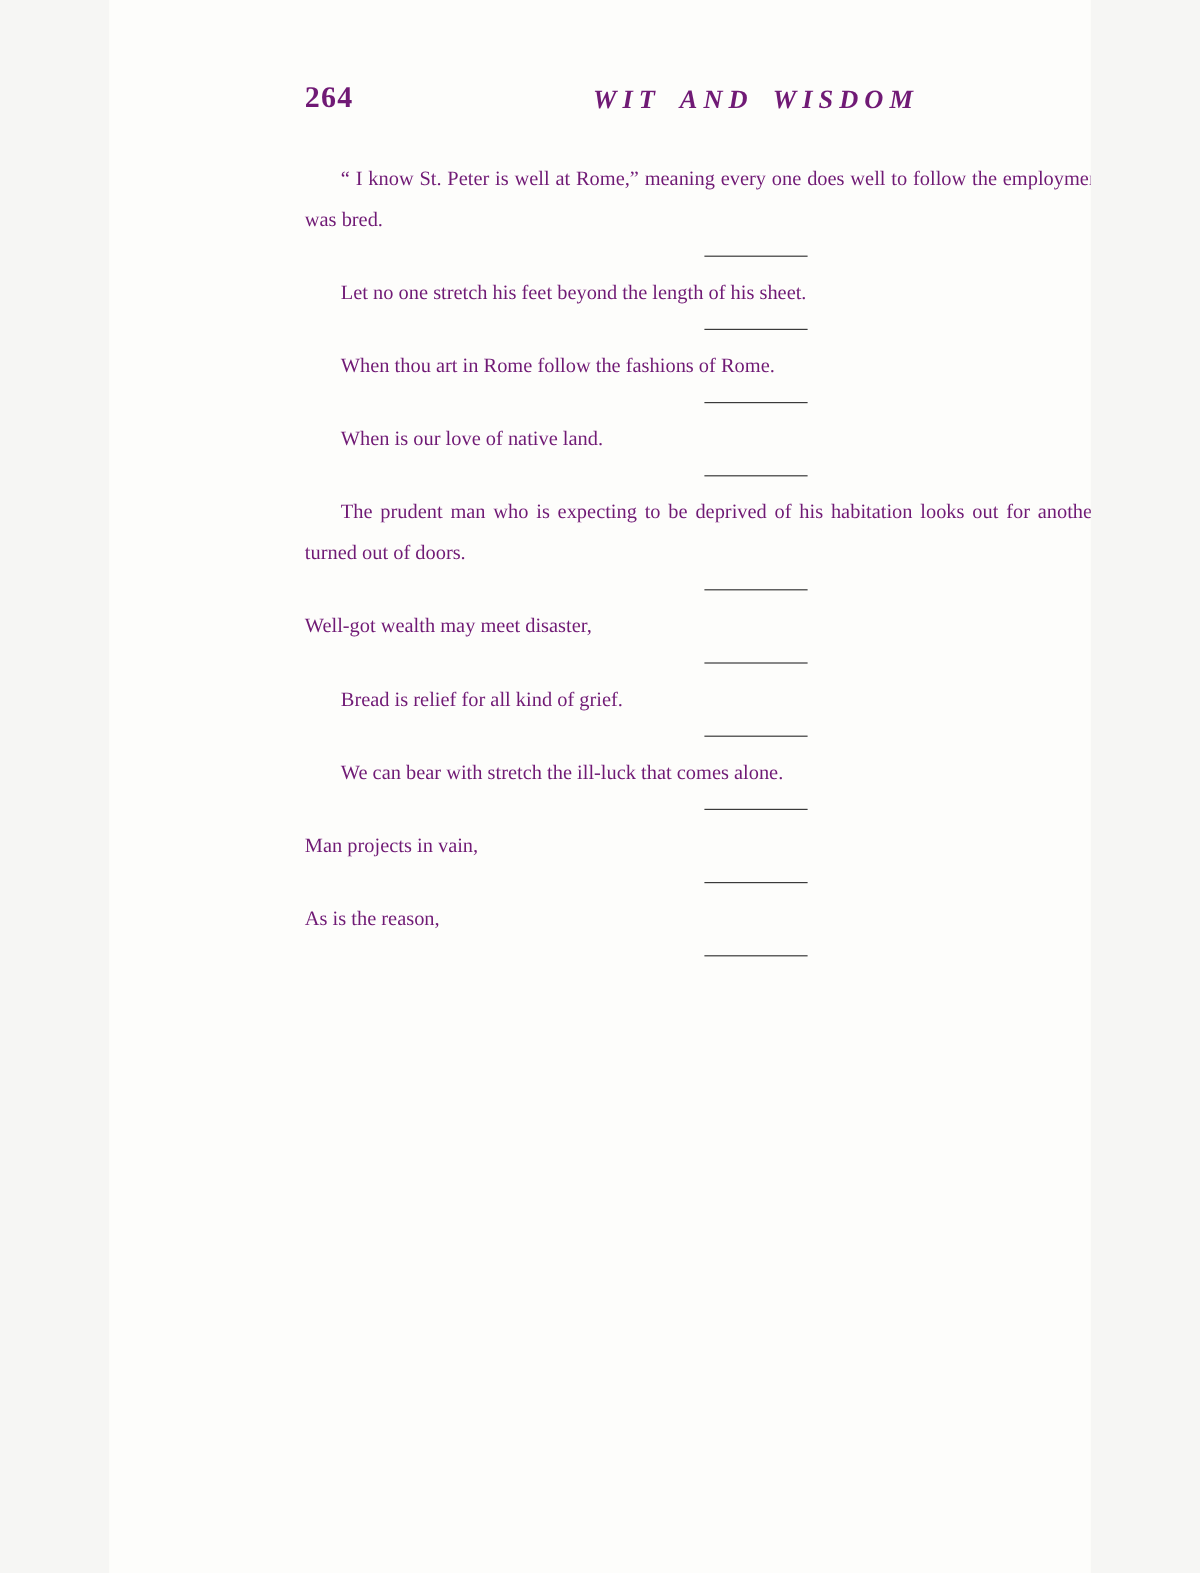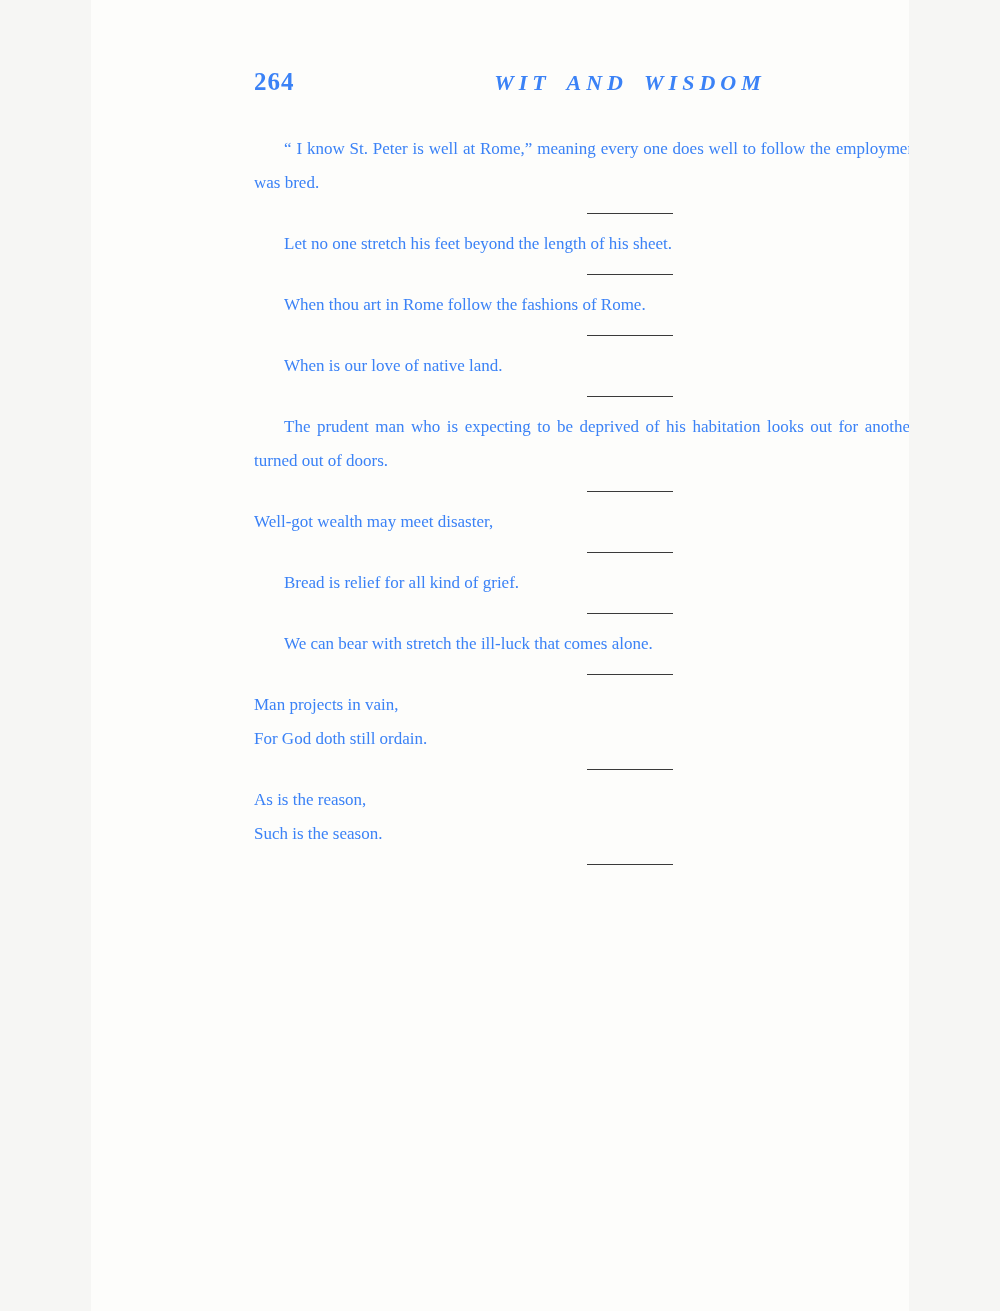--- a/index.html
+++ b/index.html
@@ -6,21 +6,21 @@
     margin: 0;
     padding: 0;
     background: #f6f6f4;
   }
   .page {
     position: relative;
     width: 818px;
     height: 1311px;
     margin: 0 auto;
     background: #fdfdfb;
-    color: #3b82f6;
+    color: #701a75;
     font-family: "Liberation Serif", "DejaVu Serif", serif;
     overflow: hidden;
     box-sizing: border-box;
   }
   .page-inner {
     position: absolute;
     left: 163px;
     top: 68px;
     width: 752px;
   }
@@ -101,26 +101,24 @@
           </div>
         </div>
         <div class="rule"></div>
         <p class="para">Bread is relief for all kind of grief.</p>
         <div class="rule"></div>
         <p class="para">We can bear with stretch the ill-luck that comes alone.</p>
         <div class="rule"></div>
         <div class="verse">
           <div class="verse-inner">
             <div class="verse-line">Man projects in vain,</div>
-            <div class="verse-line">For God doth still ordain.</div>
           </div>
         </div>
         <div class="rule"></div>
         <div class="verse">
           <div class="verse-inner">
             <div class="verse-line">As is the reason,</div>
-            <div class="verse-line">Such is the season.</div>
           </div>
         </div>
         <div class="rule"></div>
       </div>
   </div>
 </div>
 
 </body></html>

